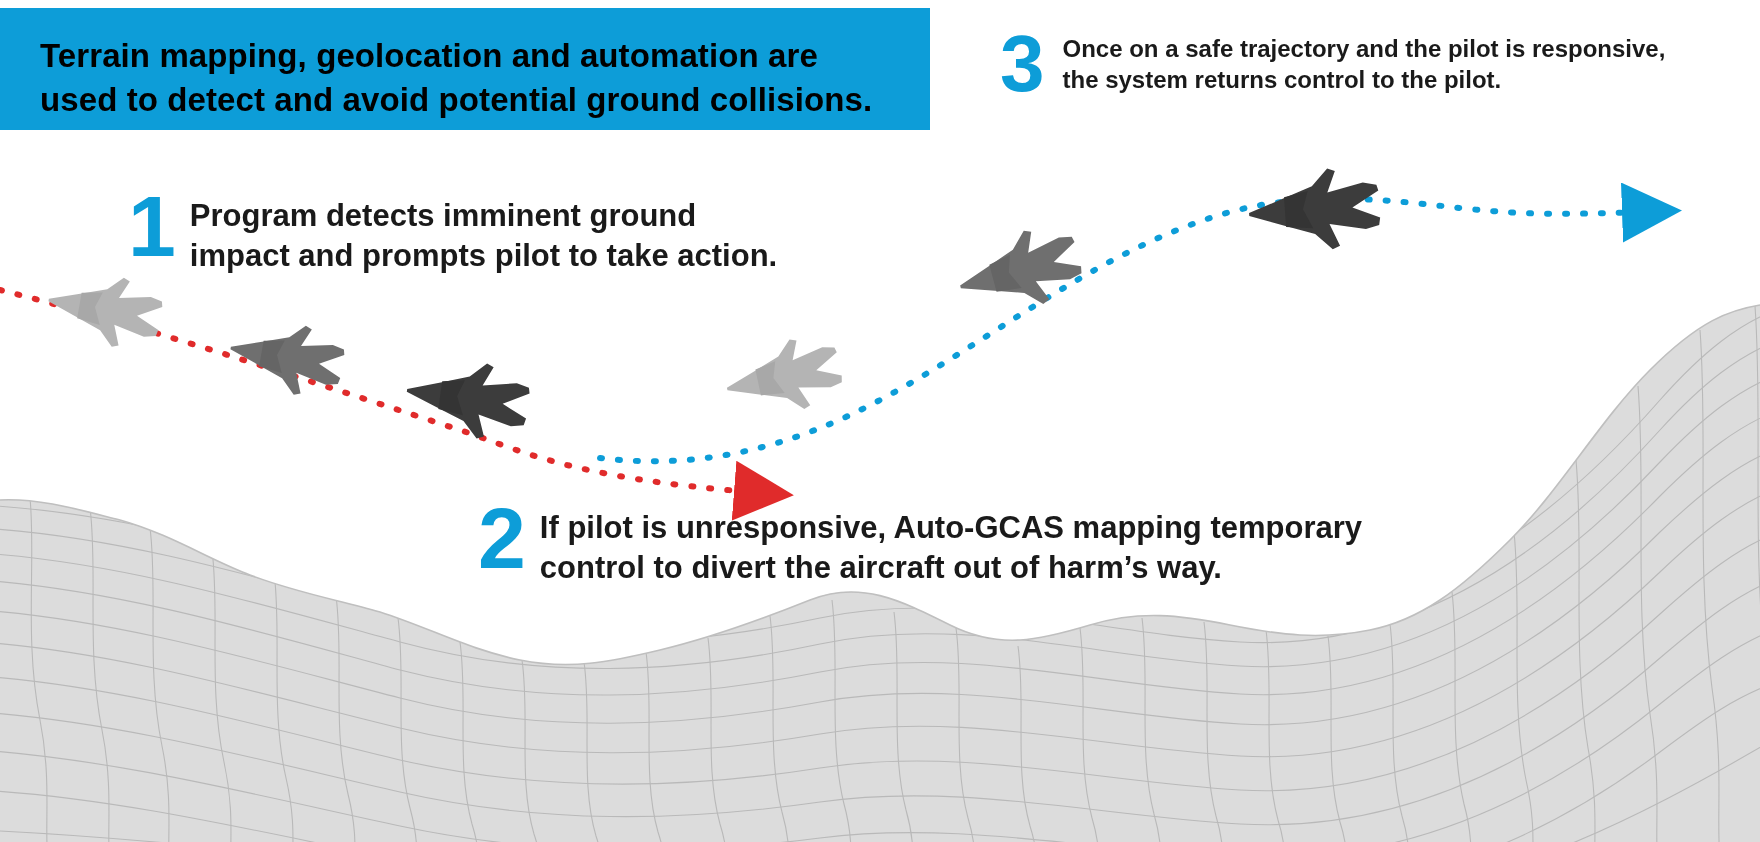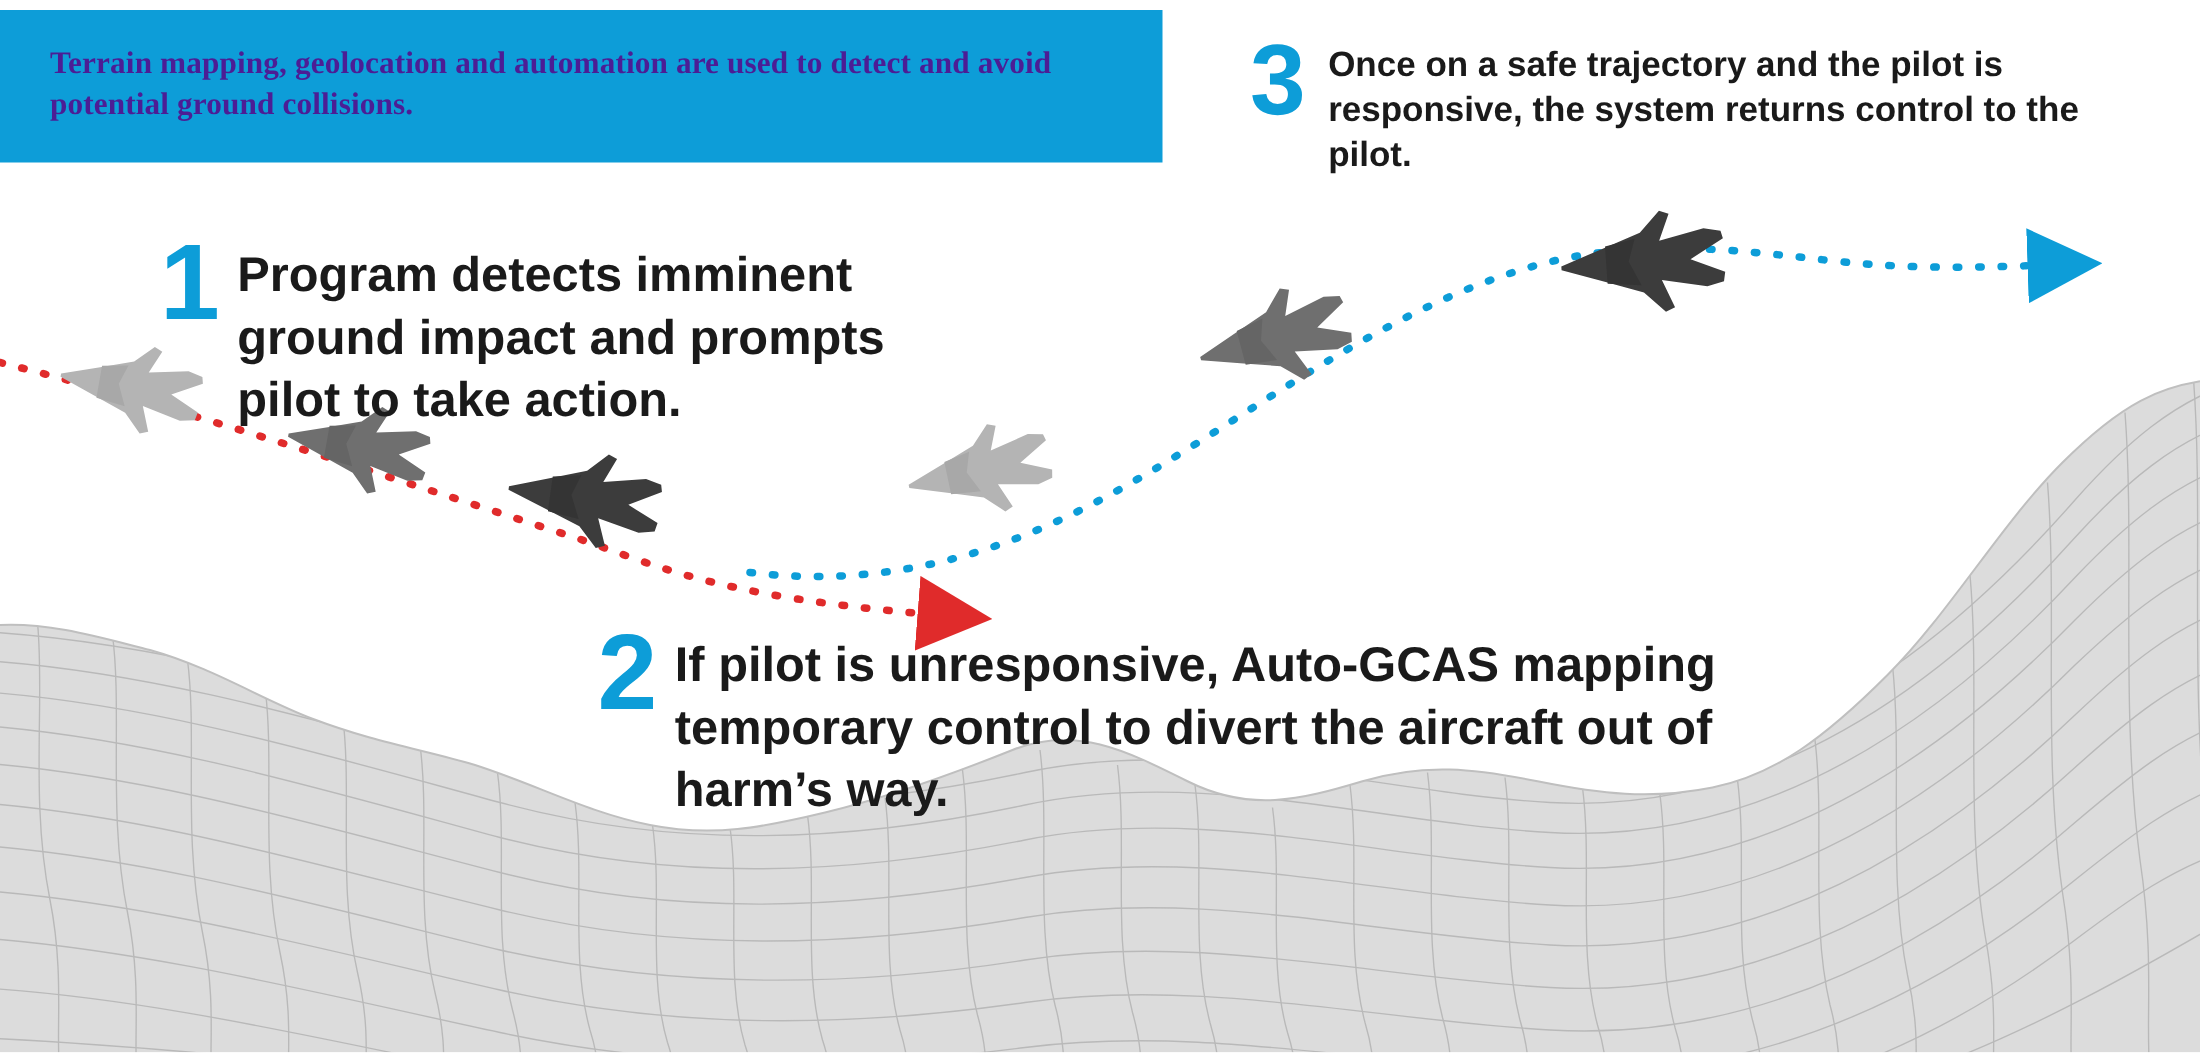--- a/index.html
+++ b/index.html
@@ -41,61 +41,60 @@
     position: absolute;
     left: 0;
     top: 8px;
     width: 930px;
     height: 122px;
     background: #0d9dd8;
     box-sizing: border-box;
     padding: 26px 30px 0 40px;
   }
   #banner .banner-text {
-    color: #4c1d95;
-    font-size: 25px;
+    color: #000000;
+    font-size: 33px;
     font-weight: bold;
     line-height: 1.33;
     letter-spacing: 0.1px;
-    font-family: Liberation Serif, serif;
   }
 
   
   .callout {
     position: absolute;
     display: flex;
     align-items: flex-start;
   }
   .callout .num {
     color: #0d9dd8;
     font-weight: bold;
     line-height: 0.9;
     font-size: 84px;
     margin-right: 14px;
     flex: 0 0 auto;
   }
   .callout .body {
     color: #1a1a1a;
-    font-size: 39px;
+    font-size: 31px;
     font-weight: bold;
     line-height: 1.28;
     padding-top: 8px;
   }
 
   #callout-1 { left: 128px; top: 188px; }
   #callout-1 .num { font-size: 86px; }
   #callout-1 .body { width: 600px; }
 
   #callout-2 { left: 478px; top: 500px; }
   #callout-2 .num { font-size: 86px; }
   #callout-2 .body { width: 930px; }
 
   #callout-3 { left: 1000px; top: 28px; }
   #callout-3 .num { font-size: 80px; margin-right: 18px; }
-  #callout-3 .body { width: 640px; font-size: 28px; padding-top: 6px; }
+  #callout-3 .body { width: 640px; font-size: 24px; padding-top: 6px; }
 
   
   .jet {
     position: absolute;
     transform-origin: 50% 50%;
   }
 </style>
 </head>
 <body>
 

